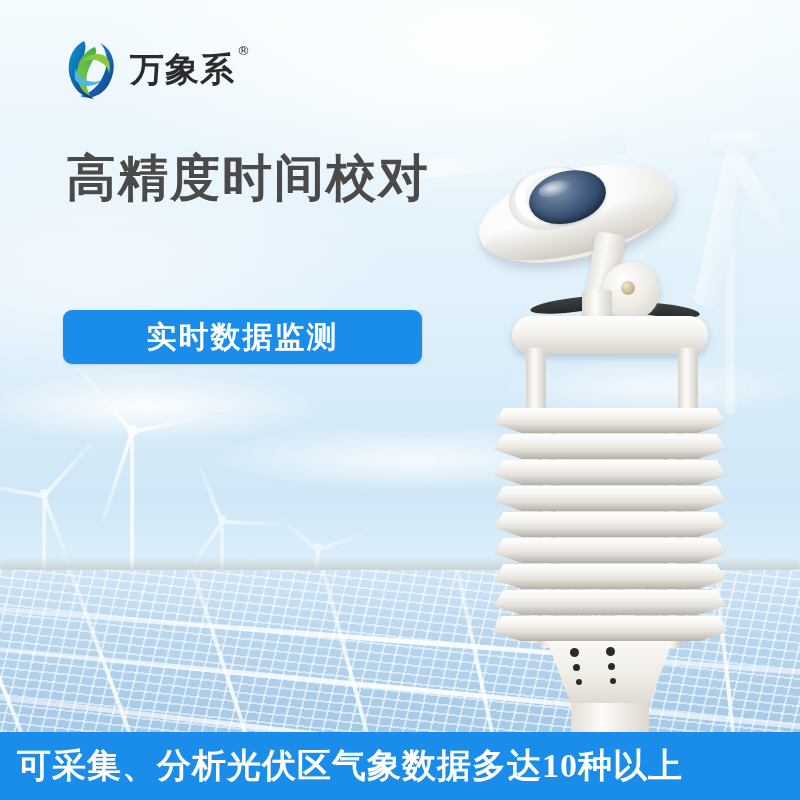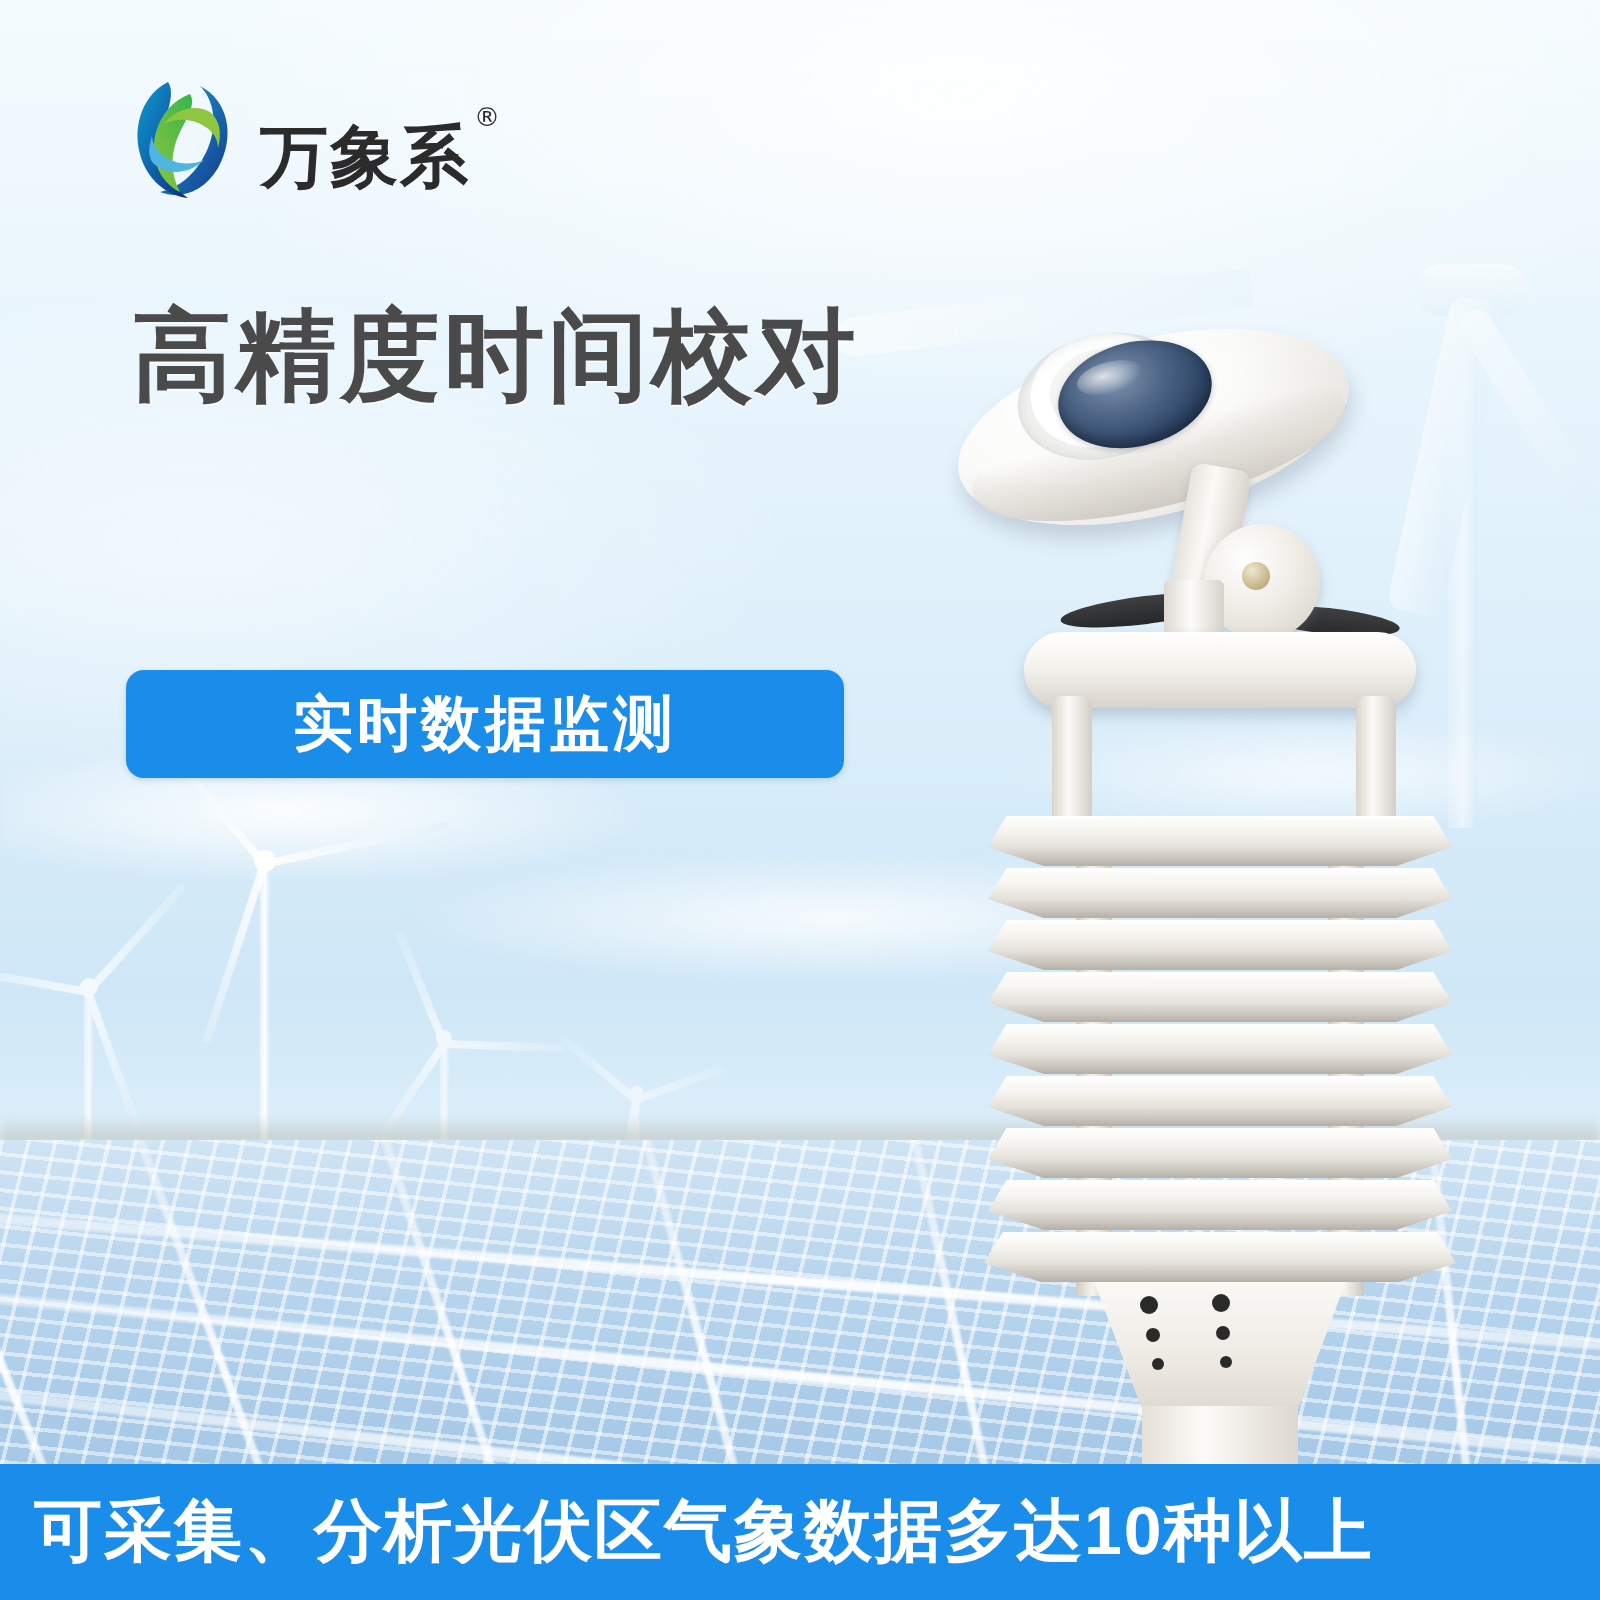--- a/index.html
+++ b/index.html
@@ -56,41 +56,41 @@
   .rowline{position:absolute;left:-200px;right:-200px;height:5px;
     background:linear-gradient(90deg,rgba(255,255,255,.2),rgba(255,255,255,.95),rgba(255,255,255,.35));
     transform-origin:0 50%;filter:blur(.4px);}
   .crossline{position:absolute;top:-60px;bottom:-60px;width:4px;
     background:linear-gradient(180deg,rgba(255,255,255,.15),rgba(255,255,255,.9),rgba(255,255,255,.25));
     filter:blur(.5px);}
   .ground{position:absolute;left:0;right:0;bottom:228px;height:14px;
     background:linear-gradient(180deg,rgba(198,200,186,0),rgba(176,176,160,.55));filter:blur(2px);}
 
   
-  .logo{position:absolute;left:64px;top:38px;display:flex;align-items:flex-end;gap:10px;}
+  .logo{position:absolute;left:64px;top:38px;display:flex;align-items:center;gap:10px;}
   .logo-mark{width:56px;height:64px;}
   .logo-text{font-size:34px;font-weight:bold;color:#2b2b2b;letter-spacing:1px;
     font-family:"DejaVu Sans","Liberation Sans",sans-serif;position:relative;}
   .logo-reg{position:absolute;right:-16px;top:-4px;font-size:13px;font-weight:normal;color:#2b2b2b;}
 
   
   .headline{position:absolute;left:66px;top:148px;color:#4a4a4a;font-weight:bold;
     font-size:50px;line-height:60px;letter-spacing:2px;
     font-family:"DejaVu Sans","Liberation Sans",sans-serif;
     text-shadow:0 1px 0 rgba(255,255,255,.6);}
   .headline div{white-space:nowrap;}
 
   
   .pills{position:absolute;left:63px;top:310px;}
   .pill{height:54px;border-radius:9px;background:#1a8ce9;
     display:flex;align-items:center;justify-content:center;
     color:#ffffff;font-weight:bold;font-size:30px;letter-spacing:2px;
     font-family:"DejaVu Sans","Liberation Sans",sans-serif;
     margin-bottom:20px;box-shadow:0 1px 3px rgba(20,90,150,.18);}
-  .pill.w1{width:359px;margin-top:25px;}
+  .pill.w1{width:359px;}
   .pill.w2{width:362px;}
 
   
   .device{position:absolute;left:470px;top:138px;width:280px;height:570px;}
 
   .pyr-wrap{position:absolute;left:8px;top:0;width:210px;height:160px;transform:rotate(-14deg);}
   .pyr-disc{position:absolute;left:0;top:30px;width:200px;height:88px;border-radius:50%;
     background:radial-gradient(ellipse at 38% 26%, #ffffff 0%, #fbfbfa 42%, #e9e7e2 78%, #d8d5cf 100%);
     box-shadow:0 7px 10px rgba(110,120,135,.28);}
   .pyr-edge{position:absolute;left:4px;top:56px;width:192px;height:58px;border-radius:50%;
@@ -144,21 +144,21 @@
   .stem{position:absolute;left:101px;top:565px;width:78px;height:92px;
     background:linear-gradient(90deg,#e4e0d8,#fcfbf8 40%,#ddd8d0);
     border-radius:0 0 5px 5px;}
   .vent{position:absolute;width:9px;height:9px;border-radius:50%;background:#2a2a28;}
 
   
   .banner{position:absolute;left:0;right:0;bottom:0;height:68px;background:#1a8ce9;
     display:flex;align-items:center;}
   .banner-text{color:#ffffff;font-weight:bold;font-size:34px;letter-spacing:1px;
     padding-left:17px;white-space:nowrap;
-    font-family:Liberation Sans, sans-serif;}
+    font-family:Liberation Serif, serif;}
 </style>
 </head>
 <body>
 
 <div id="stage">
 
   <div class="sky"></div>
   <div class="cloudband"></div>
 
   <div class="turb" style="left:132px;top:430px;width:0;height:0;">

